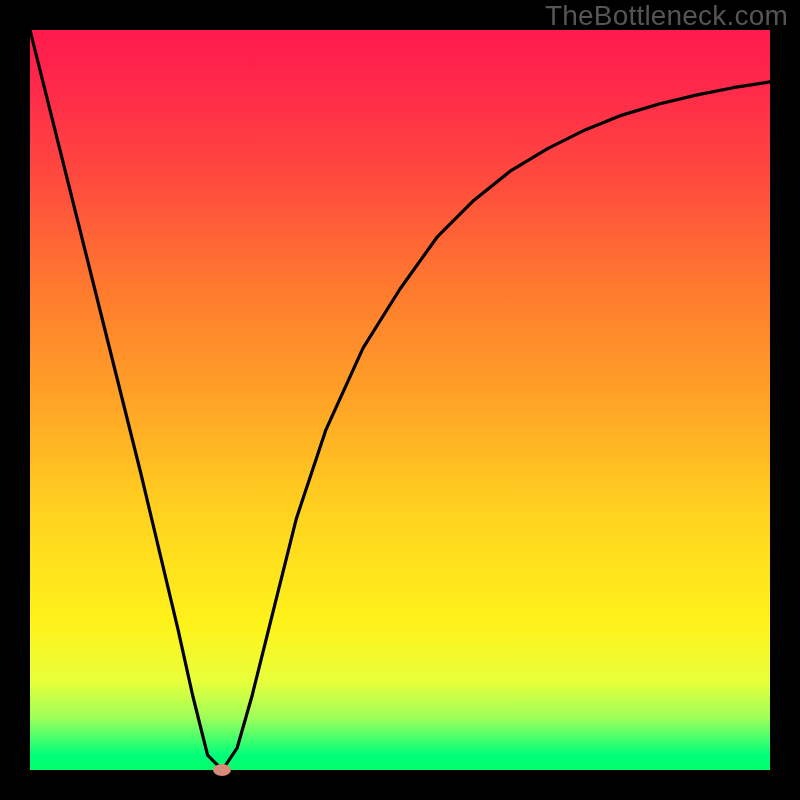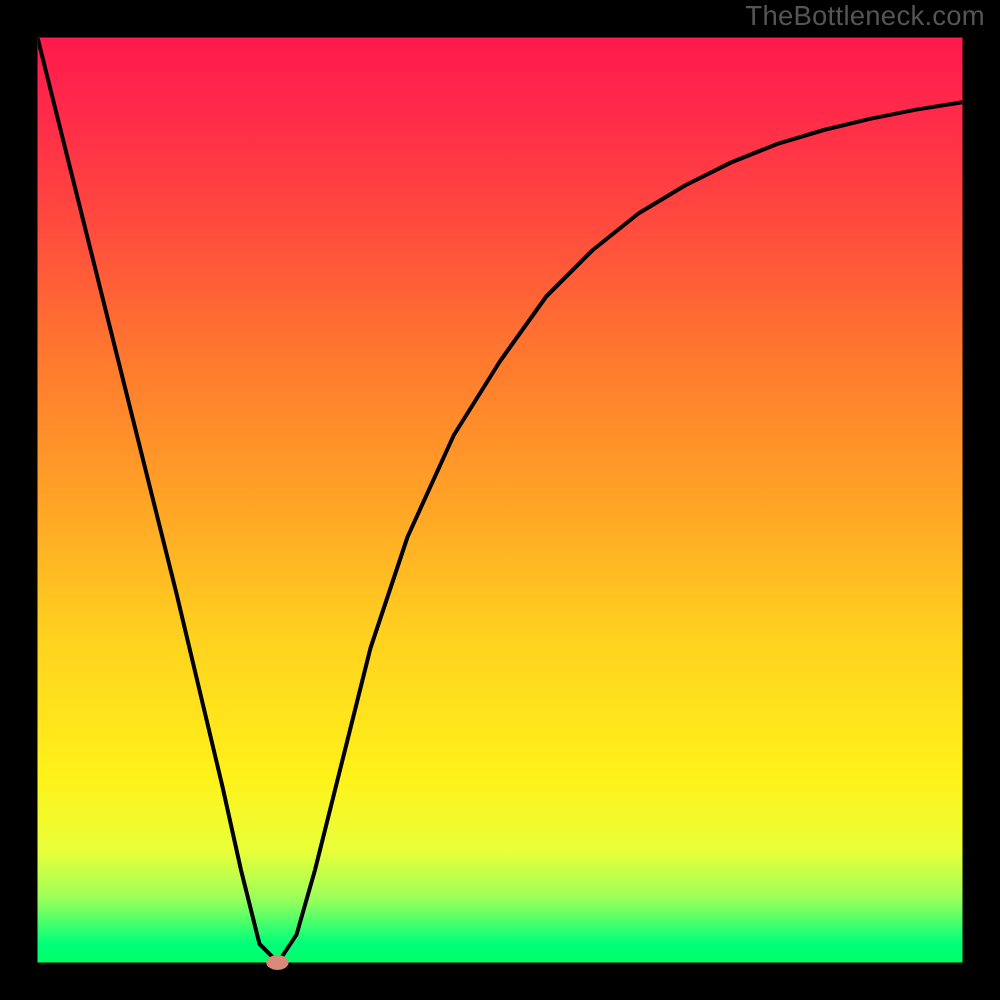--- a/index.html
+++ b/index.html
@@ -15,21 +15,21 @@
     position: relative;
     width: 800px;
     height: 800px;
     background: #000;
   }
   .watermark {
     position: absolute;
     top: 0;
     right: 12px;
     color: #555;
-    font-size: 22px;
+    font-size: 28px;
     font-weight: 400;
     letter-spacing: 0.2px;
     z-index: 5;
   }
   .plot-frame {
     position: absolute;
     left: 30px;
     top: 30px;
     width: 740px;
     height: 740px;

